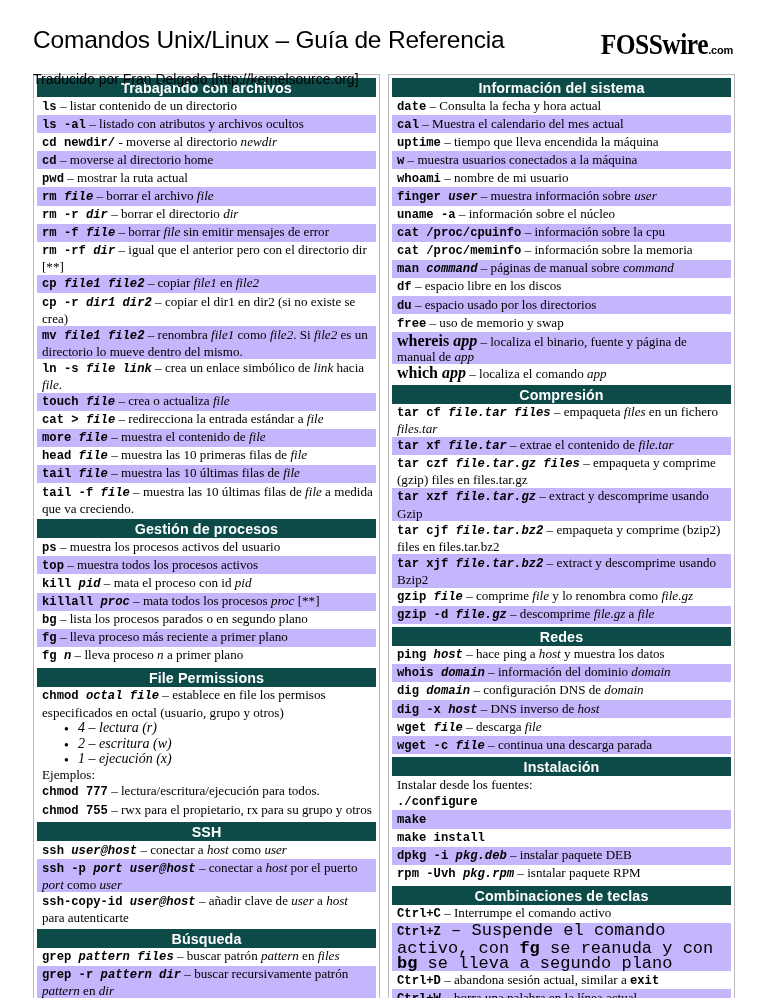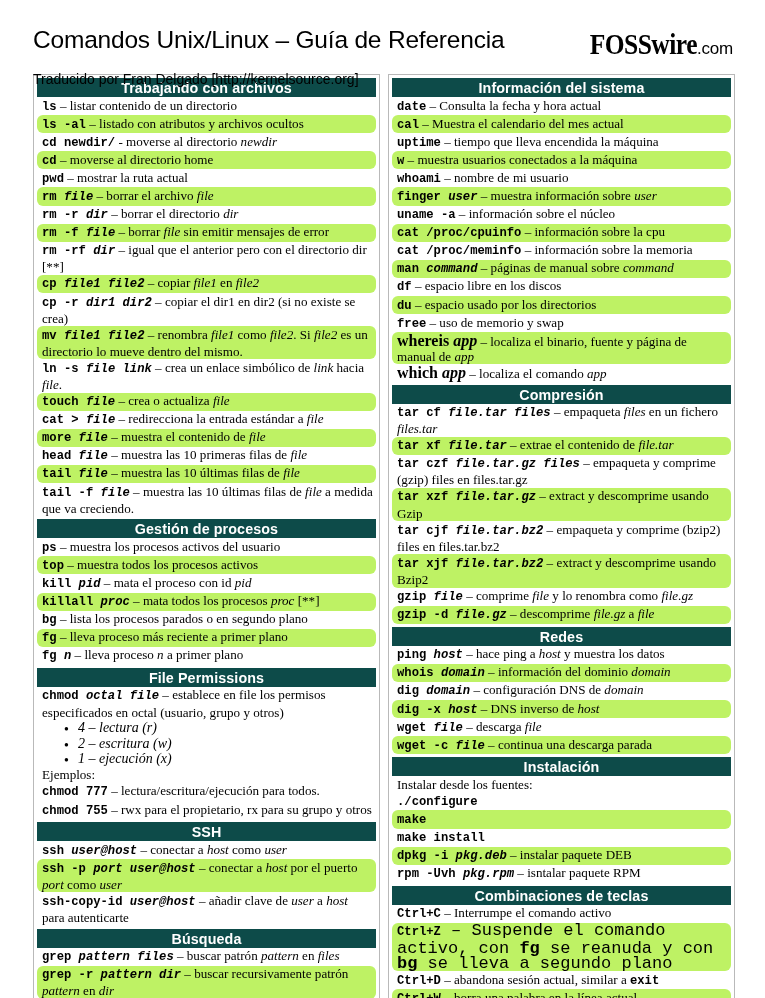--- a/index.html
+++ b/index.html
@@ -49,22 +49,22 @@
   .brand-main {
     font-size: 29px;
     font-weight: 700;
     letter-spacing: -0.6px;
     font-family: "Liberation Serif", "DejaVu Serif", serif;
     transform: scaleX(0.88);
     transform-origin: right bottom;
     display: inline-block;
   }
   .brand-tld {
-    font-size: 17px;
-    font-weight: 400;
+    font-size: 11px;
+    font-weight: 700;
     font-family: "Liberation Sans", "DejaVu Sans", sans-serif;
     letter-spacing: -0.2px;
   }
   
   .columns {
     display: flex;
     gap: 8px;
     margin-top: 1px;
   }
   .col {
@@ -88,21 +88,21 @@
   }
   .sec-head.first { margin-top: 3px; }
   .sec-body { padding: 0 0 0 0; }
   
   .row {
     font-size: 13.1px;
     line-height: 15.1px;
     padding: 0.5px 3px 0.5px 5px;
     margin: 0 3px;
   }
-  .row.stripe { background: #bef264; border-radius: 6px; }
+  .row.stripe { background: #c4b5fd; }
   .row.plain  { background: #ffffff; }
   .cmd {
     font-family: "Liberation Mono", "DejaVu Sans Mono", monospace;
     font-weight: 700;
     font-size: 12.2px;
   }
   .cmd-serif {
     font-family: "Liberation Serif", "DejaVu Serif", serif;
     font-weight: 700;
     font-size: 16px;

